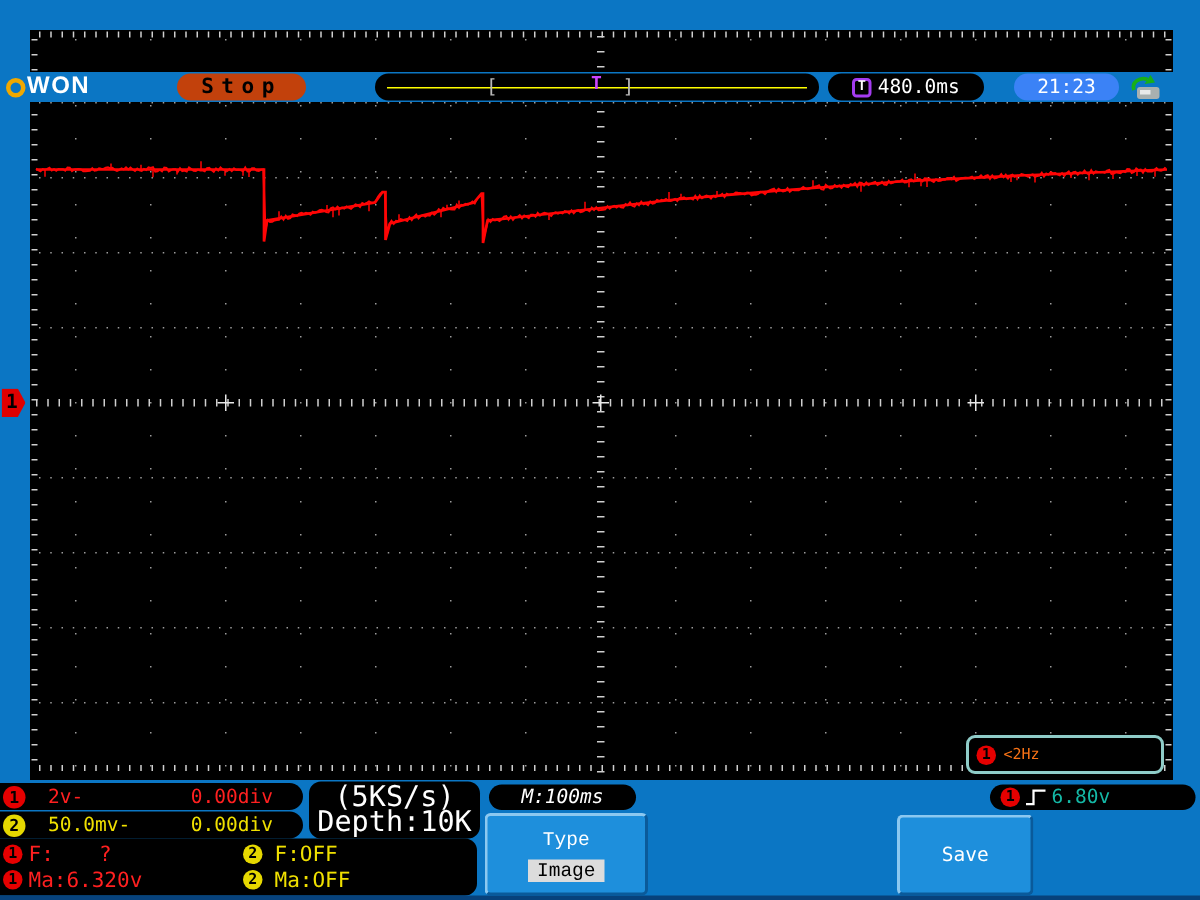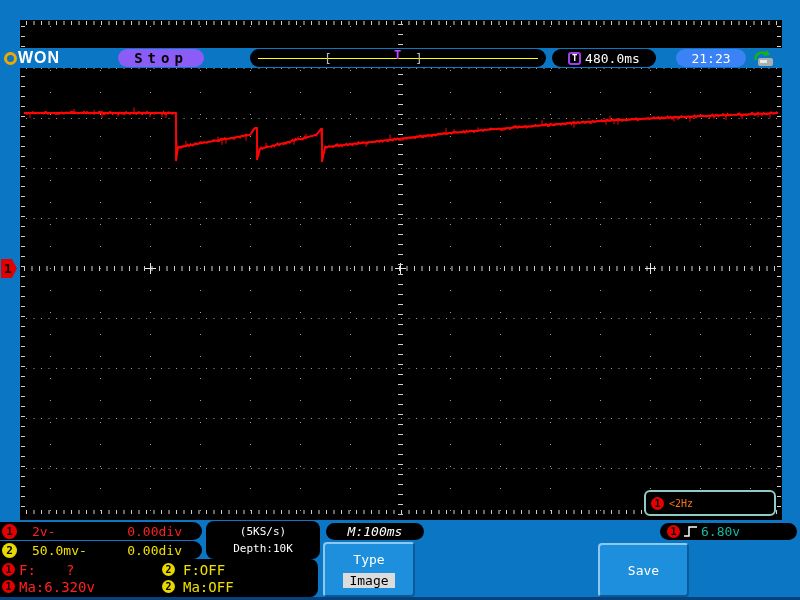--- a/index.html
+++ b/index.html
@@ -5,21 +5,21 @@
   * { margin:0; padding:0; box-sizing:border-box; }
   html,body { width:800px; height:600px; overflow:hidden; }
   body { position:relative; background:#0b76c4; font-family:"DejaVu Sans Mono", monospace; }
   .abs { position:absolute; }
 
   
   #topbar { left:0; top:0; width:800px; height:20px; background:#0b76c4; z-index:30;margin-top:48px; }
   #logo { left:4px; top:1px; height:18px; display:flex; align-items:center; }
   #logo .ring { width:13px; height:13px; border:3px solid #f0a800; border-radius:50%; margin-right:1px; }
   #logo .brand { color:#fff; font-family:"Liberation Sans", sans-serif; font-weight:bold; font-size:16px; letter-spacing:1px; }
-  #stop-pill { left:118px; top:1px; width:86px; height:18px; background:#8b5cf6; border-radius:9px;
+  #stop-pill { left:118px; top:1px; width:86px; height:18px; background:#c2410c; border-radius:9px;
                color:#000; font-size:14px; font-weight:bold; letter-spacing:5px;
                display:flex; align-items:center; justify-content:center; }
   #membar { left:250px; top:1px; width:296px; height:18px; background:#000; border-radius:9px; }
   #membar .yline { position:absolute; left:8px; right:8px; top:9px; height:1px; background:#ffff00; }
   #membar .brk { position:absolute; top:2px; color:#b8b8b8; font-size:13px; }
   #membar .tmark { position:absolute; top:-1px; color:#cc44ff; font-size:12px; font-weight:bold; }
   #trigtime-pill { left:552px; top:1px; width:104px; height:18px; background:#000; border-radius:9px;
                    display:flex; align-items:center; justify-content:center; gap:4px; }
   #trigtime-pill .ticon { width:13px; height:13px; border:2px solid #a43cf0; border-radius:3px;
                           color:#fff; font-size:9px; line-height:9px; text-align:center; font-weight:bold; }
@@ -48,37 +48,37 @@
   
   #bottom { left:0; top:520px; width:800px; height:80px; background:#0b76c4; z-index:10; }
   #bottom-strip { left:0; top:597px; width:800px; height:3px; background:#07427c; z-index:11; }
   .pill { position:absolute; background:#000; display:flex; align-items:center; }
   #ch1-pill { left:0; top:2px; width:202px; height:18px; border-radius:0 9px 9px 0; padding-left:2px; }
   #ch2-pill { left:0; top:21px; width:202px; height:18px; border-radius:0 9px 9px 0; padding-left:2px; }
   .chscale { font-size:13px; margin-left:15px; }
   .chpos { font-size:13px; position:absolute; left:108px; width:74px; text-align:right; }
   .red-t { color:#ff2020; } .yel-t { color:#f0e000; }
   #samplebox { left:206px; top:1px; width:114px; height:38px; border-radius:8px;
-               flex-direction:column; justify-content:center; color:#fff; font-size:11px; line-height:17px; }
+               flex-direction:column; justify-content:center; color:#fff; font-size:19px; line-height:17px; }
   #mtime-pill { left:326px; top:3px; width:98px; height:17px; border-radius:9px;
                 color:#fff; font-size:13px; justify-content:center;font-style:italic; }
   #trglvl-pill { left:660px; top:3px; width:137px; height:17px; border-radius:9px; gap:3px; padding-left:7px; }
   #trglvl-pill .lvl { color:#14b8a6; font-size:13px; }
   #measbox { left:0; top:39px; width:318px; height:38px; border-radius:0 8px 8px 0;
              display:block; padding:2px 0 0 2px; }
   .measrow { position:relative; height:17px; display:flex; align-items:center; }
   .measrow .c2 { position:absolute; left:160px; display:flex; align-items:center; gap:4px; }
   .measrow .txt { font-size:14px; margin-left:4px; }
   .measrow .qm { position:absolute; left:64px; font-size:14px; }
 
   .menu-btn { position:absolute; background:#1e8fdc; border-radius:4px;
               border-top:2px solid #8cc8f0; border-left:2px solid #8cc8f0;
               border-right:2px solid #0a5a9a; border-bottom:2px solid #0a5a9a;
               display:flex; flex-direction:column; align-items:center; justify-content:center; gap:6px; }
-  #type-btn { left:323px; top:22px; width:92px; height:55px; }
+  #type-btn { left:323px; top:22px; width:109px; height:55px;font-family:Liberation Mono, monospace; }
   #save-btn { left:598px; top:23px; width:91px; height:54px; }
   .menu-btn .lbl { color:#fff; font-size:13px; }
   .menu-btn .val { background:#dcdcdc; color:#000; font-size:13px; padding:0 6px; }
 </style>
 </head>
 <body>
 
 <div id="scope" class="abs">
   <svg id="scope-svg" width="762" height="500" viewBox="20 20 762 500">
     <g id="grid-g">

